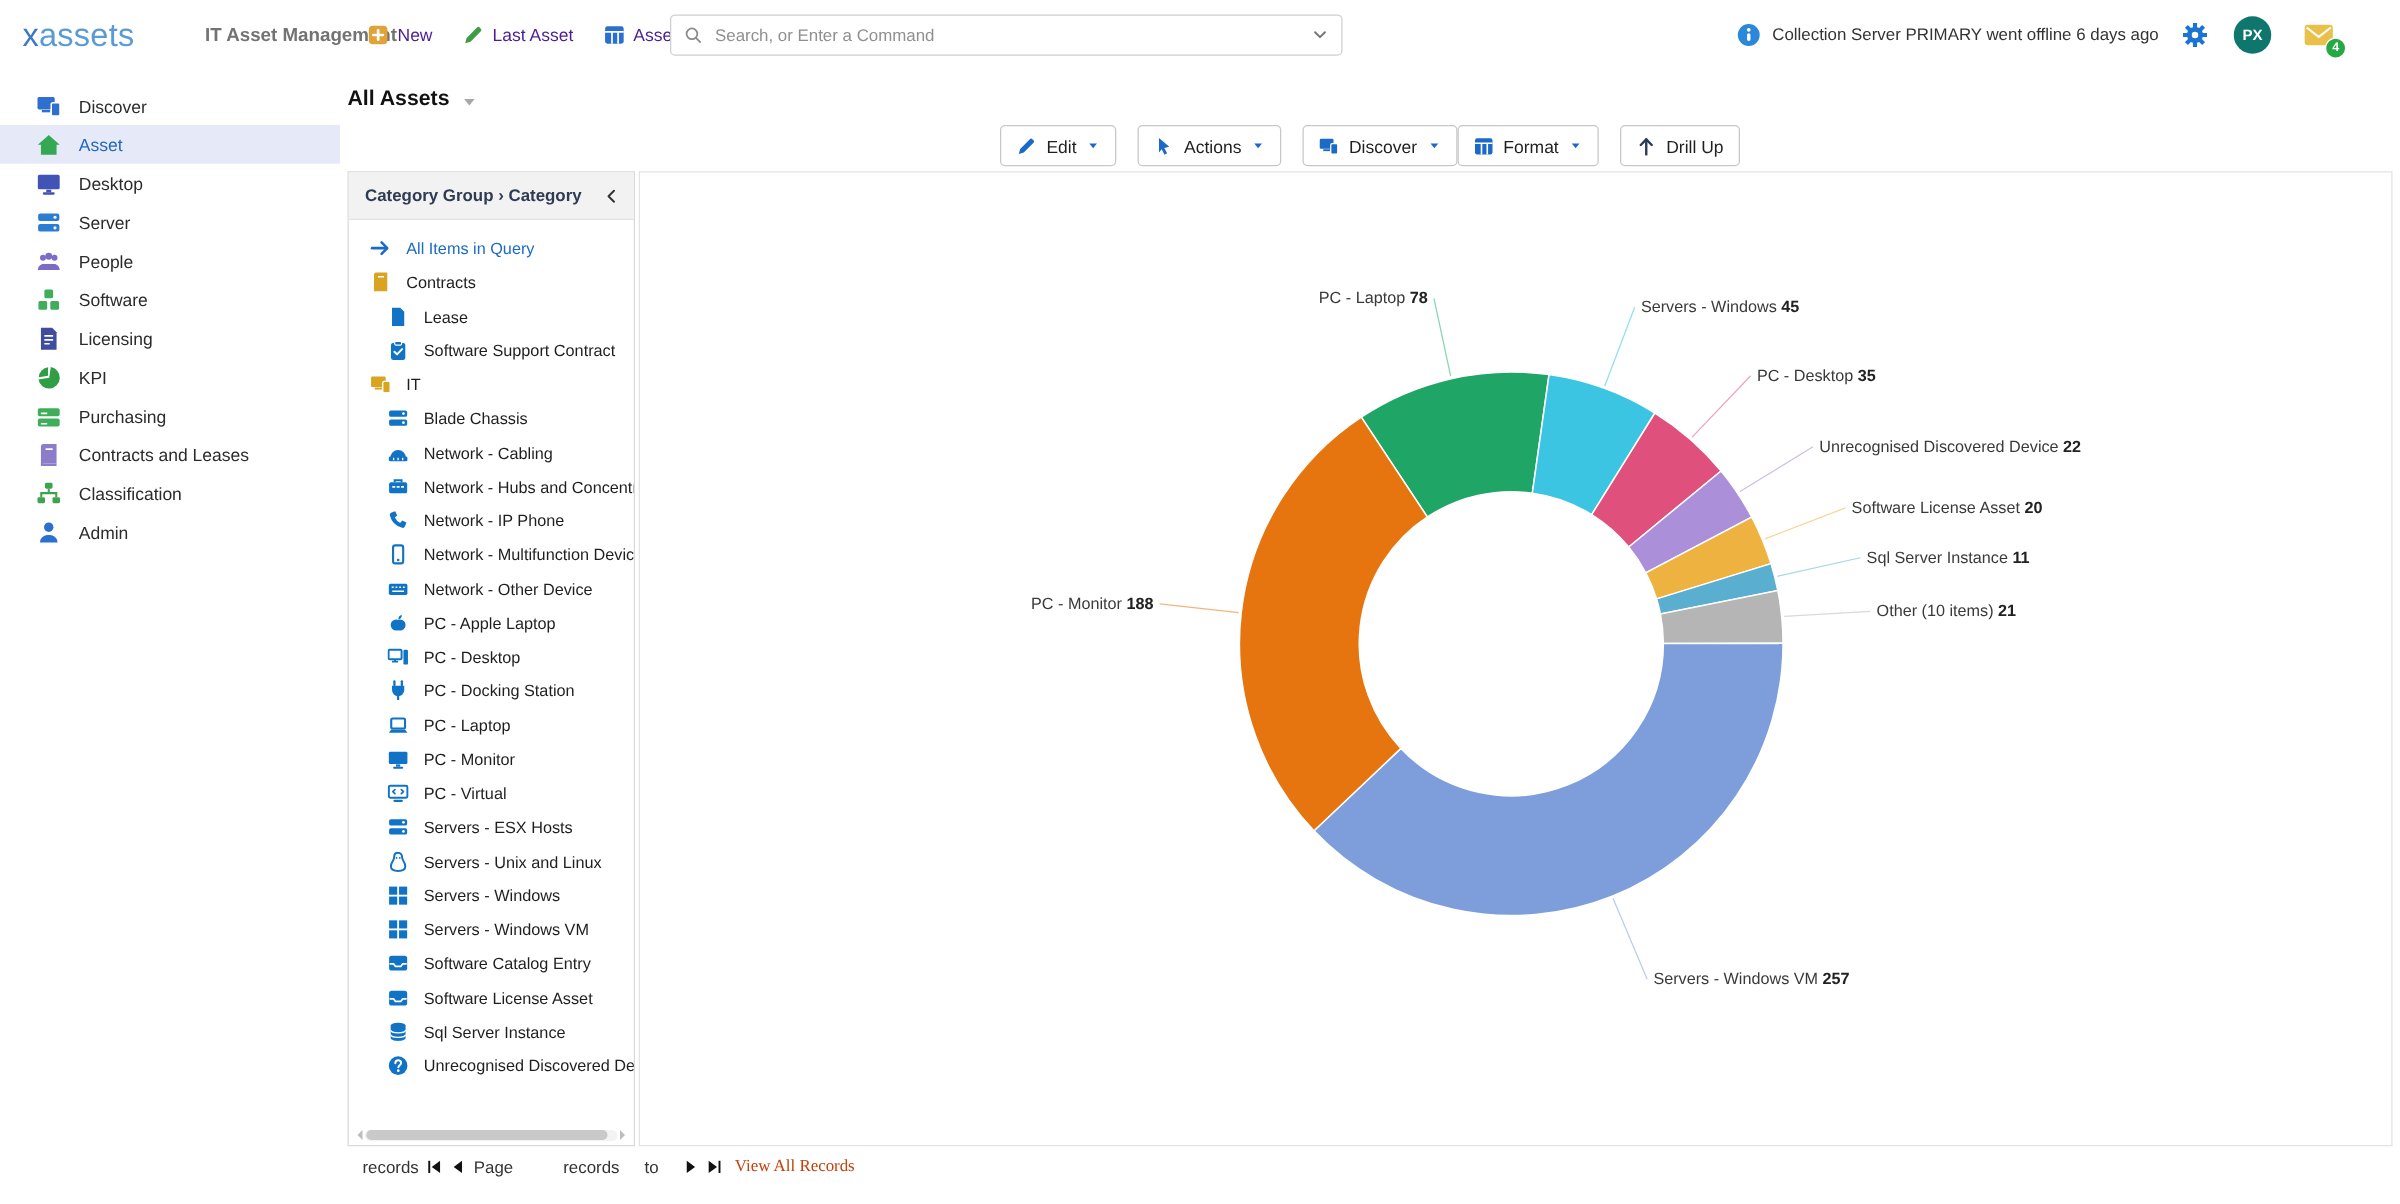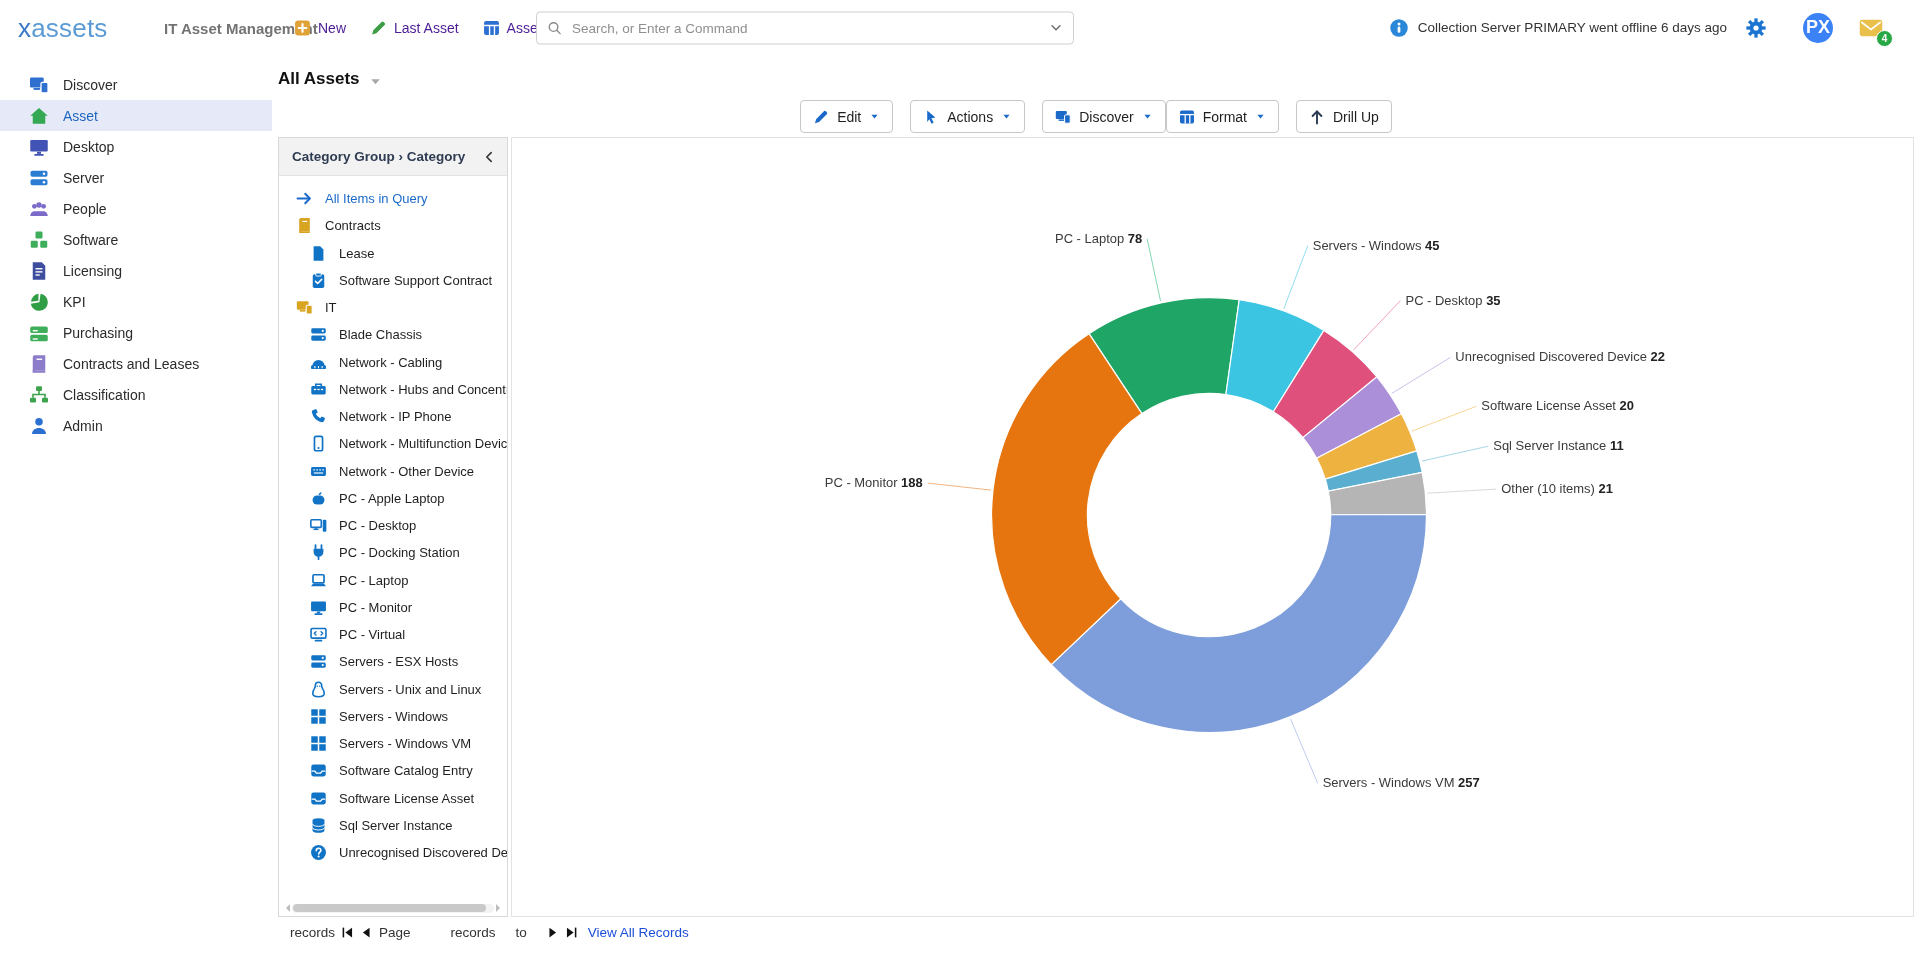--- a/index.html
+++ b/index.html
@@ -19,26 +19,26 @@
   .app-title { left:120px; font-size:15px; font-weight:bold; color:#737373; white-space:nowrap;margin-left:44px; }
   .header-actions { left:294px; display:flex; align-items:center; gap:24px; }
   .h-action { display:flex; align-items:flex-start; gap:7px; font-size:14px; color:#4c1d95; cursor:pointer; white-space:nowrap; }
   .hicon { width:17px; height:17px; display:inline-block; }
   .searchbar { left:536px; width:538px; height:33px; border:1px solid #cfcfcf; border-radius:4px;
     display:flex; align-items:center; padding:0 10px; background:#fff; }
   .searchbar .sicon { width:15px; height:15px; margin-right:8px; }
   .searchbar input { flex:1; border:none; outline:none; font-size:13.5px; color:#333; font-family:inherit; background:transparent; }
   .searchbar input::placeholder { color:#8f8f8f; }
   .searchbar .scaret { width:14px; height:14px; margin-left:auto; }
-  .header-right { right:34px; display:flex; align-items:center; }
+  .header-right { right:50px; display:flex; align-items:center; }
   .iicon { width:20px; height:20px; }
   .notice { font-size:13.5px; color:#333; margin:0 18px 0 9px; white-space:nowrap; }
   .gicon { width:22px; height:22px; cursor:pointer; }
-  .avatar { width:30px; height:30px; margin-left:36px; border-radius:50%; background:#3b82f6; color:#fff;
-    display:flex; align-items:center; justify-content:center; font-size:18px; font-weight:bold; cursor:pointer; }
+  .avatar { width:30px; height:30px; margin-left:20px; border-radius:50%; background:#0f766e; color:#fff;
+    display:flex; align-items:center; justify-content:center; font-size:12px; font-weight:bold; cursor:pointer; }
   .mail { position:relative; width:30px; height:24px; margin-left:23px; cursor:pointer; }
   .badge { position:absolute; right:-7px; bottom:-7px; width:17px; height:17px; border-radius:50%;
     background:#28a745; border:1.5px solid #fff; color:#fff; font-size:10px; font-weight:bold;
     display:flex; align-items:center; justify-content:center; }
   
   .sidebar { position:absolute; top:55px; left:0; width:272px; bottom:0; padding-top:14px; background:#fff; }
   .side-item { height:31px; display:flex; align-items:center; padding-left:29px; gap:14px;
     font-size:14px; color:#2b2b2b; cursor:pointer; }
   .side-item.selected { background:#e6eaf8; color:#1e66c0; }
   .side-icon { width:20px; height:20px; flex:none; }
@@ -75,21 +75,21 @@
   
   .chart-box { position:absolute; top:82px; left:239px; right:6px; height:780px; border:1px solid #e3e3e3; background:#fff; }
   .chart-box svg { width:100%; height:100%; }
   .slice-label { font-size:13px; fill:#3a3a3a; font-family:"Liberation Sans", sans-serif; }
   .slice-value { font-weight:bold; fill:#222; }
   
   .pager { position:absolute; top:870px; left:18px; display:flex; align-items:center; gap:6px;
     font-size:13.5px; color:#333; }
   .picon { width:13px; height:13px; cursor:pointer; }
   .pspace { display:inline-block; }
-  .view-all { color:#1d4ed8; cursor:pointer; margin-left:4px; }
+  .view-all { color:#c2410c; cursor:pointer; margin-left:4px;font-family:Liberation Serif, serif; }
 </style>
 </head>
 <body>
 
 <header class="header">
   <div class="logo">
     <span class="logo-x">x</span><span class="logo-rest">assets</span>
   </div>
   <div class="app-title">IT Asset Management</div>
   <div class="header-actions" id="headerActions">

